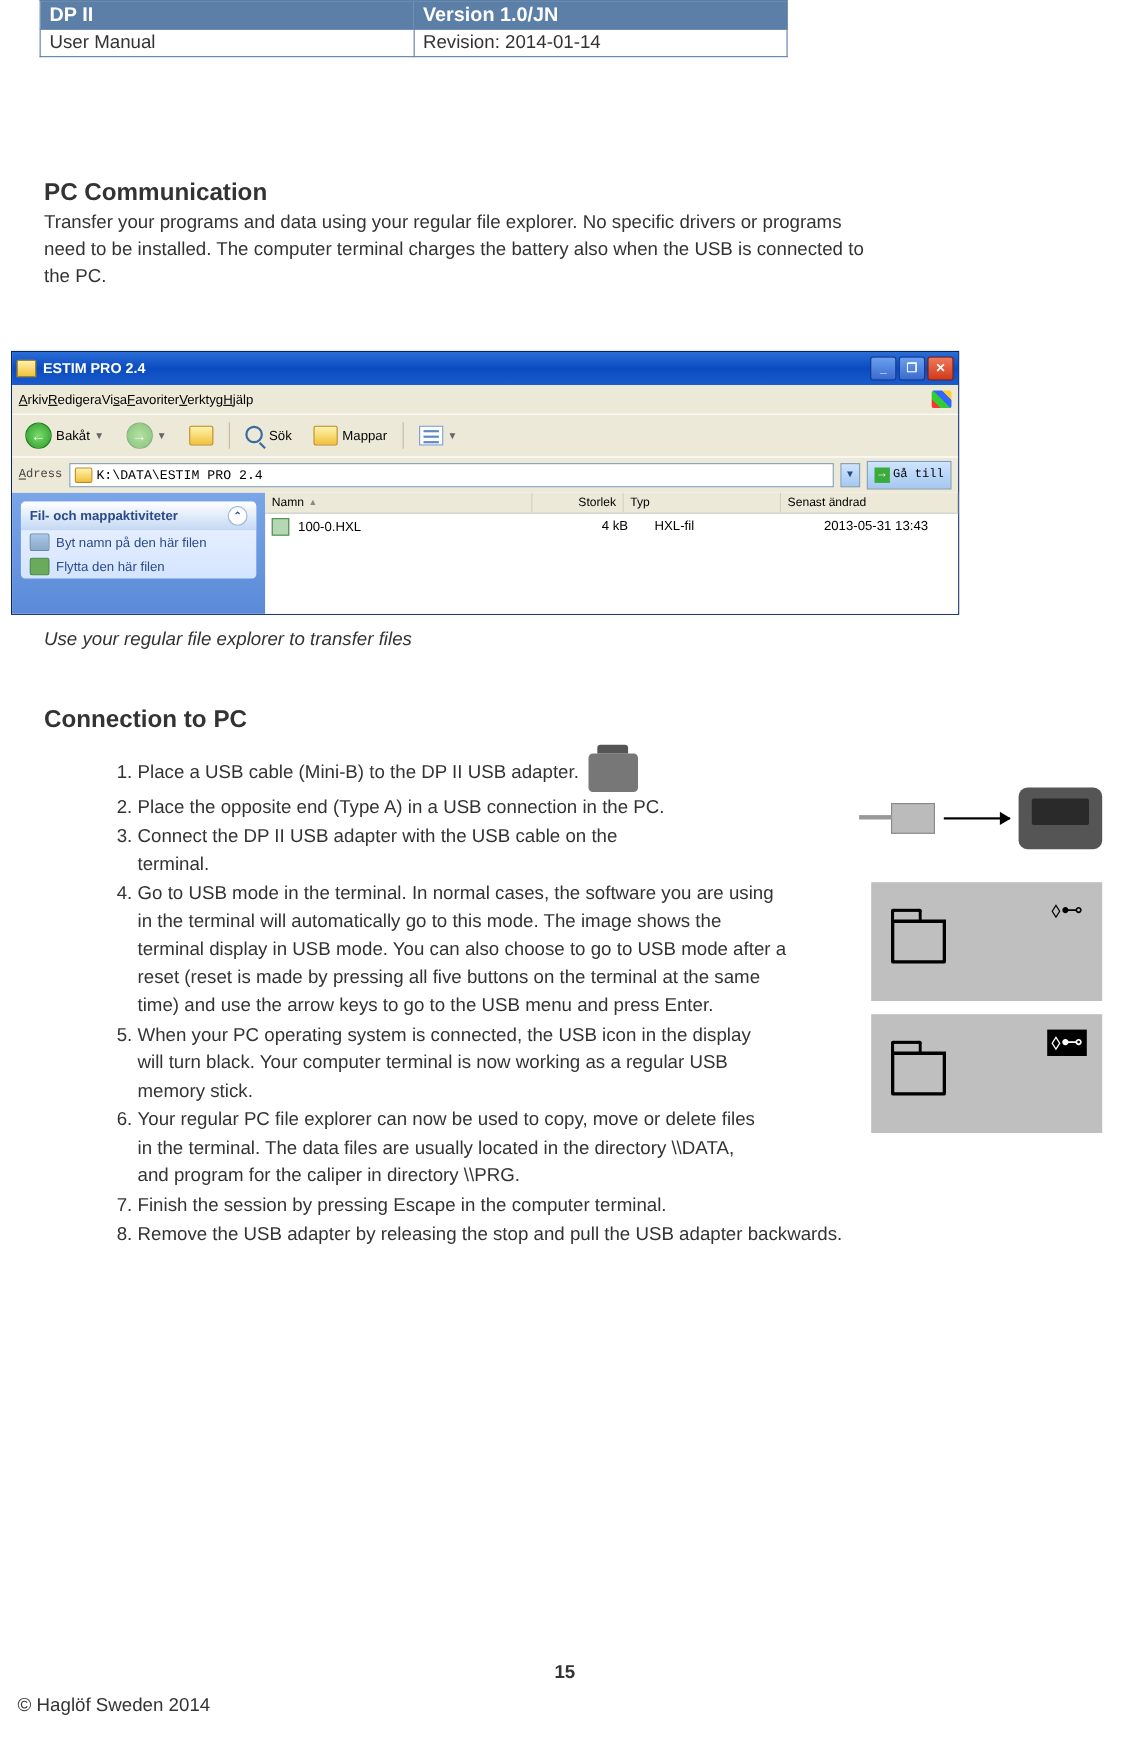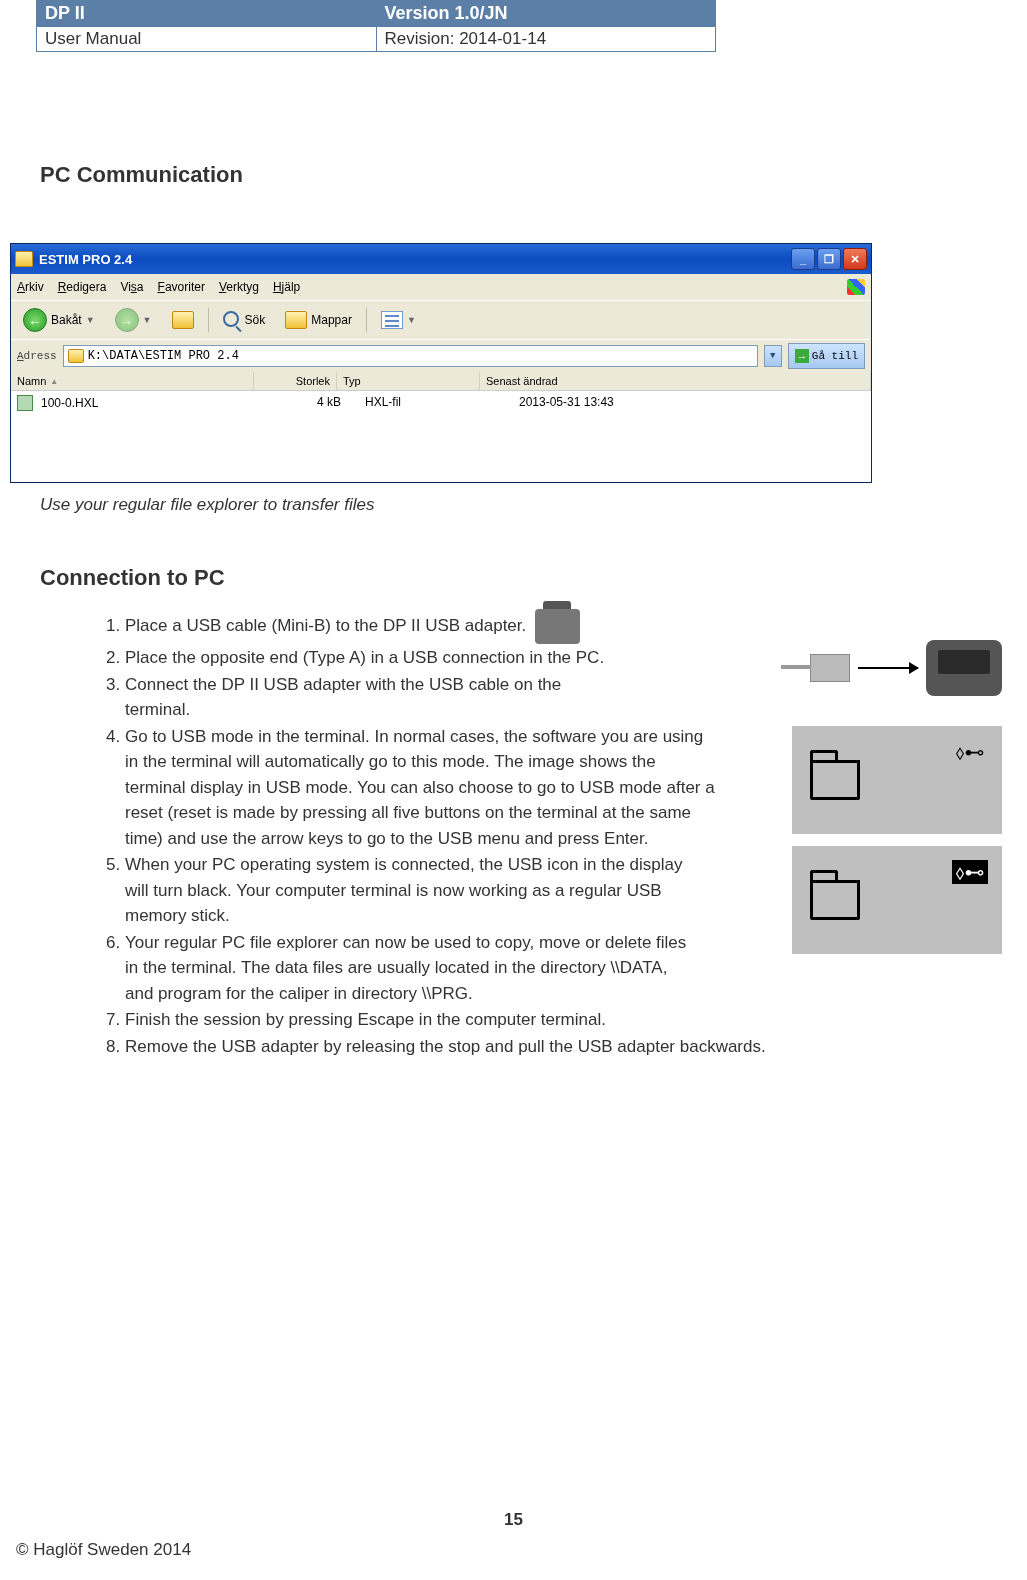--- a/index.html
+++ b/index.html
@@ -101,21 +101,21 @@
   }
   .winbtn.close {
     background: linear-gradient(#f07a5a,#d03a1a);
     border-color: #8a1a0a;
   }
   .menubar {
     background: #ece9d8;
     display: flex;
     align-items: center;
     padding: 2px 6px;
-    gap: 14px;
+    gap: 0;
     height: 22px;
     position: relative;
     color: #000;
   }
   .menubar span u { text-decoration: underline; }
   .winflag {
     position: absolute;
     right: 6px;
     width: 18px; height: 16px;
     background: linear-gradient(45deg,#f33 25%, #3c3 25% 50%, #36f 50% 75%, #fc3 75%);
@@ -397,20 +397,21 @@
     <tr class="row2">
       <td>User Manual</td>
       <td>Revision: 2014-01-14</td>
     </tr>
   </tbody>
     </table>
 
   <div class="section-space"></div>
 
   <div class="section-title">PC Communication</div>
+  <div class="para">Transfer your programs and data using your regular file explorer. No specific drivers or programs need to be installed. The computer terminal charges the battery also when the USB is connected to the PC.</div>
 
   <div class="explorer">
     <div class="titlebar">
       <span class="folder-ic"></span>
       <span class="ttl">ESTIM PRO 2.4</span>
       <div class="winbtns">
         <div class="winbtn">_</div>
         <div class="winbtn">❐</div>
         <div class="winbtn close">✕</div>
       </div>
@@ -458,20 +459,36 @@
         <span class="ic-folder" style="width:14px;height:12px"></span>
         <span>K:\DATA\ESTIM PRO 2.4</span>
       </div>
       <div class="addr-dd">▼</div>
       <div class="go-btn">
         <span class="go-arrow">→</span>
         <span>Gå till</span>
       </div>
     </div>
     <div class="filearea">
+      <div class="taskpanel">
+        <div class="taskbox">
+          <div class="taskhead">
+            <span>Fil- och mappaktiviteter</span>
+            <span class="chev">⌃</span>
+          </div>
+          <div class="tasklink">
+            <span class="tic rn"></span>
+            <span>Byt namn på den här filen</span>
+          </div>
+          <div class="tasklink">
+            <span class="tic"></span>
+            <span>Flytta den här filen</span>
+          </div>
+        </div>
+      </div>
       <div class="filelist">
         <div class="colheads">
           <div class="c-name">
               <span>Namn</span> 
               <span class="sort-asc">▲</span>
             </div>
           <div class="c-size">Storlek</div>
           <div class="c-type">Typ</div>
           <div class="c-date">Senast ändrad</div>
         </div>

